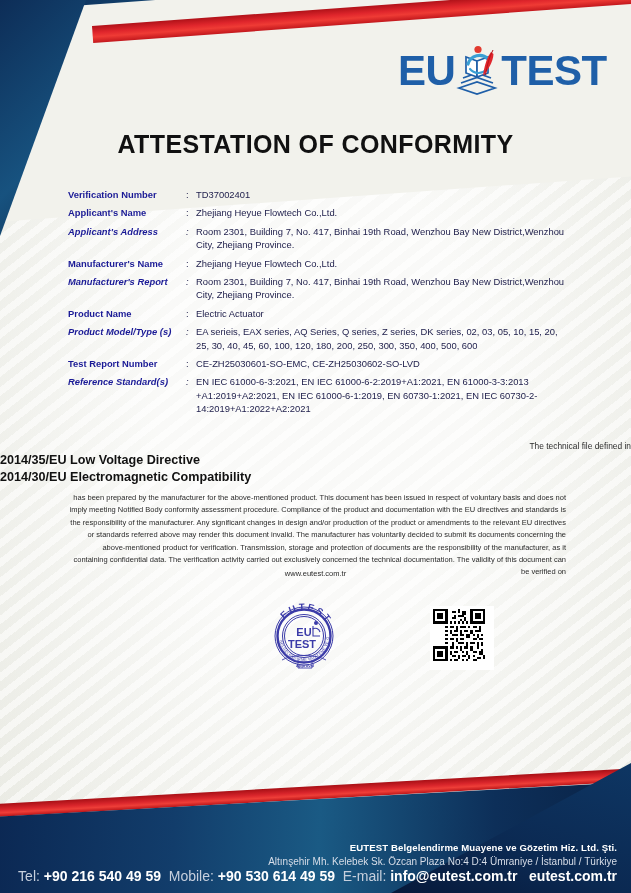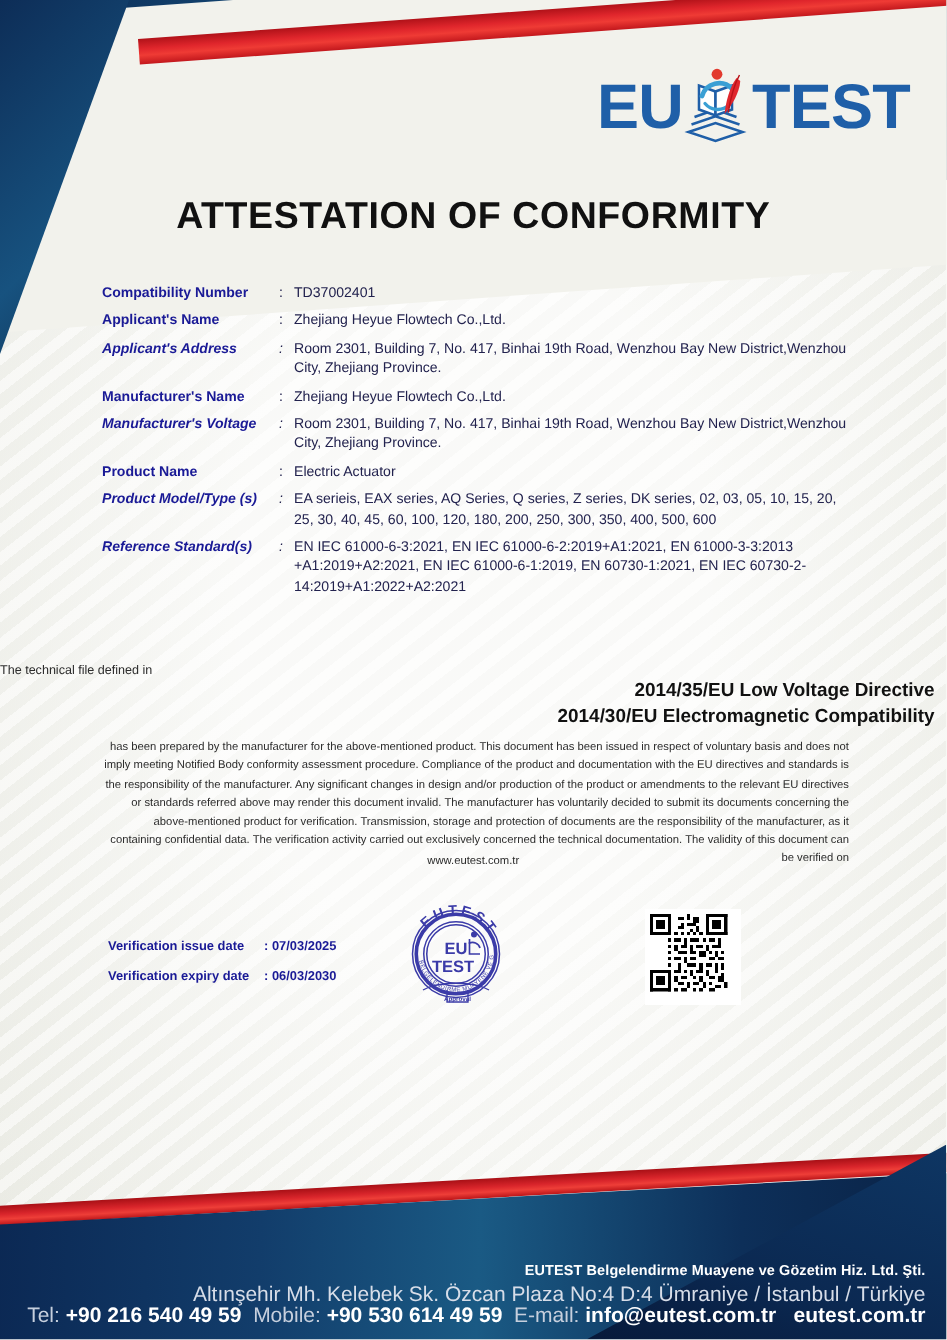--- a/index.html
+++ b/index.html
@@ -152,29 +152,29 @@
     color: #22224e;
   }
   tr.two-line td.f-label,
   tr.two-line td.f-colon { padding-top: 6px; font-style: italic; }
 
   
   #tech-line {
     position: absolute;
     left: 0; top: 441px;
     width: 631px;
-    text-align: left;
+    text-align: right;
     font-size: 8.4px;
     color: #2c2c2c;
   }
   #directive1, #directive2 {
     position: absolute;
     left: 0;
     width: 623px;
-    text-align: right;
+    text-align: left;
     font-size: 12.6px;
     font-weight: bold;
     color: #111111;
   }
   #directive1 { top: 453px; }
   #directive2 { top: 470px; }
 
   
   #body-para {
     position: absolute;
@@ -226,21 +226,21 @@
   
   #footer-text {
     position: absolute;
     right: 14px; bottom: 10px;
     text-align: right;
     color: #ffffff;
     line-height: 14px;
     margin-top: 36px;
   }
   #f-company { font-size: 9.6px; font-weight: bold; letter-spacing: 0.1px; }
-  #f-address { font-size: 14px; color: #d7dde8; }
+  #f-address { font-size: 10px; color: #d7dde8; }
   #f-contact { font-size: 14px; color: #c6cfdd; }
   #f-contact b, #f-address b { color: #ffffff; }
 </style>
 </head>
 <body>
 
 <div id="page">
 
   <div id="watermark"></div>
   <div id="vignette"></div>
@@ -272,77 +272,74 @@
       </svg>
     </span>
     <span class="logo-txt">TEST</span>
   </div>
 
   <div id="doc-title">ATTESTATION OF CONFORMITY</div>
 
   <table id="fields">
     <tbody id="fields-body">
         <tr>
-          <td class="f-label">Compatibility Number</td>
+          <td class="f-label">Verification Number</td>
           <td class="f-colon">:</td>
           <td class="f-value">TD37002401</td>
         </tr>
         <tr>
           <td class="f-label">Applicant's Name</td>
           <td class="f-colon">:</td>
           <td class="f-value">Zhejiang Heyue Flowtech Co.,Ltd.</td>
         </tr>
         <tr class="two-line">
           <td class="f-label">Applicant's Address</td>
           <td class="f-colon">:</td>
           <td class="f-value">Room 2301, Building 7, No. 417, Binhai 19th Road, Wenzhou Bay New District,Wenzhou City, Zhejiang Province.</td>
         </tr>
         <tr>
           <td class="f-label">Manufacturer's Name</td>
           <td class="f-colon">:</td>
           <td class="f-value">Zhejiang Heyue Flowtech Co.,Ltd.</td>
         </tr>
         <tr class="two-line">
-          <td class="f-label">Manufacturer's Voltage</td>
+          <td class="f-label">Manufacturer's Report</td>
           <td class="f-colon">:</td>
           <td class="f-value">Room 2301, Building 7, No. 417, Binhai 19th Road, Wenzhou Bay New District,Wenzhou City, Zhejiang Province.</td>
         </tr>
         <tr>
           <td class="f-label">Product Name</td>
           <td class="f-colon">:</td>
           <td class="f-value">Electric Actuator</td>
         </tr>
         <tr class="two-line">
           <td class="f-label">Product Model/Type (s)</td>
           <td class="f-colon">:</td>
           <td class="f-value">EA serieis, EAX series, AQ Series, Q series, Z series, DK series, 02, 03, 05, 10, 15, 20, 25, 30, 40, 45, 60, 100, 120, 180, 200, 250, 300, 350, 400, 500, 600</td>
+        </tr>
+        <tr>
+          <td class="f-label">Test Report Number</td>
+          <td class="f-colon">:</td>
+          <td class="f-value">CE-ZH25030601-SO-EMC, CE-ZH25030602-SO-LVD</td>
         </tr>
         <tr class="two-line">
           <td class="f-label">Reference Standard(s)</td>
           <td class="f-colon">:</td>
           <td class="f-value">EN IEC 61000-6-3:2021, EN IEC 61000-6-2:2019+A1:2021, EN 61000-3-3:2013 +A1:2019+A2:2021, EN IEC 61000-6-1:2019, EN 60730-1:2021, EN IEC 60730-2-14:2019+A1:2022+A2:2021</td>
         </tr>
       </tbody>
   </table>
 
   <div id="tech-line">The technical file defined in</div>
   <div id="directive1">2014/35/EU Low Voltage Directive</div>
   <div id="directive2">2014/30/EU Electromagnetic Compatibility</div>
 
   <div id="body-para">has been prepared by the manufacturer for the above-mentioned product. This document has been issued in respect of voluntary basis and does not imply meeting Notified Body conformity assessment procedure. Compliance of the product and documentation with the EU directives and standards is the responsibility of the manufacturer. Any significant changes in design and/or production of the product or amendments to the relevant EU directives or standards referred above may render this document invalid. The manufacturer has voluntarily decided to submit its documents concerning the above-mentioned product for verification. Transmission, storage and protection of documents are the responsibility of the manufacturer, as it containing confidential data. The verification activity carried out exclusively concerned the technical documentation. The validity of this document can be verified on</div>
   <div id="body-url">www.eutest.com.tr</div>
 
-  <div id="dates">
-    <div>
-      <span class="d-label">Verification issue date</span><span>:</span>&nbsp;<span>07/03/2025</span>
-    </div>
-    <div>
-      <span class="d-label">Verification expiry date</span><span>:</span>&nbsp;<span>06/03/2030</span>
-    </div>
-  </div>
 
   <div id="seal">
     <svg width="72" height="76" viewBox="0 0 72 76">
       <defs>
         <path id="arcTop" d="M 10 38 A 26 26 0 0 1 62 38"></path>
         <path id="arcBot" d="M 11 38 A 25 25 0 0 0 61 38"></path>
       </defs>
       <g stroke="#3b3ba8" fill="none">
         <circle cx="36" cy="38" r="29" stroke-width="1"></circle>
         <circle cx="36" cy="38" r="26.5" stroke-width="2.4"></circle>

